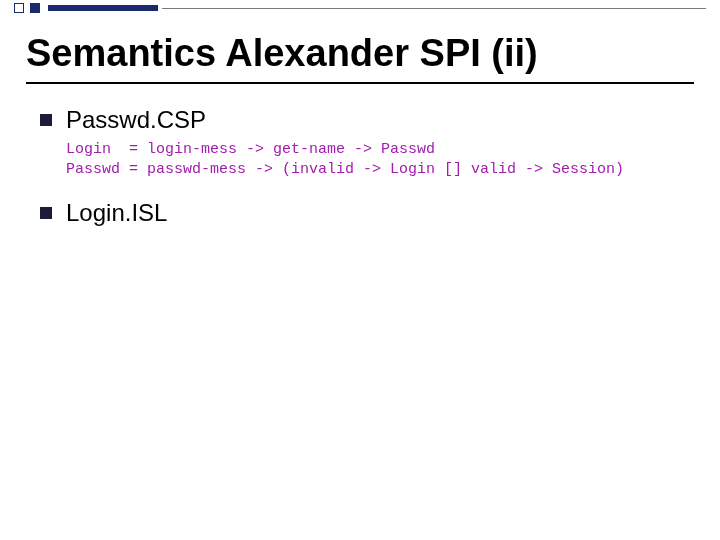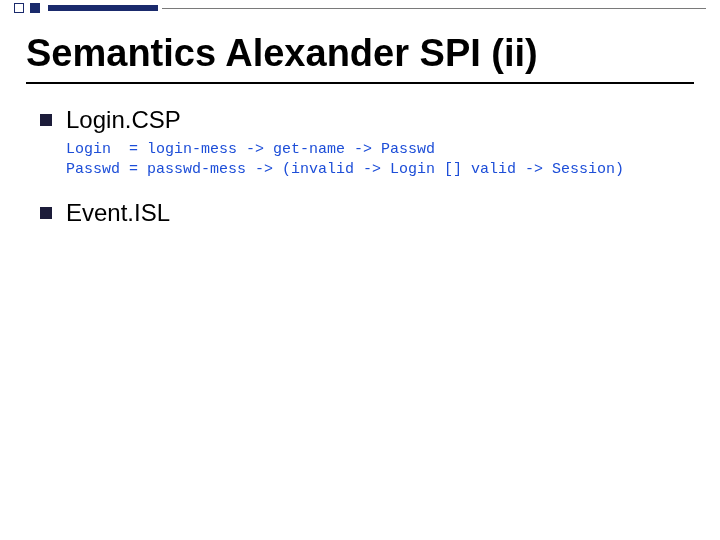--- a/index.html
+++ b/index.html
@@ -82,47 +82,47 @@
   .item-title {
     font-size: 24px;
     font-weight: normal;
   }
   .code {
     font-family: "Courier New", Courier, monospace;
     font-size: 15px;
     line-height: 1.35;
     white-space: pre;
     margin-left: 26px;
-    color: #1d4ed8;
+    color: #a21caf;
   }
 </style>
 </head>
 <body>
 
 <div class="topbar">
   <div class="sq-out"></div>
   <div class="sq-fill"></div>
   <div class="thick"></div>
   <div class="thin"></div>
 </div>
 
 <div class="title">Semantics Alexander SPI (ii)</div>
 <div class="underline"></div>
 
 <div class="content">
 
   <div class="item">
     <div class="item-head">
       <div class="bullet"></div>
-      <div class="item-title">Login.CSP</div>
+      <div class="item-title">Passwd.CSP</div>
     </div>
     <div class="code">Login  = login-mess -&gt; get-name -&gt; Passwd
 Passwd = passwd-mess -&gt; (invalid -&gt; Login [] valid -&gt; Session)</div>
   </div>
 
   <div class="item">
     <div class="item-head">
       <div class="bullet"></div>
-      <div class="item-title">Event.ISL</div>
+      <div class="item-title">Login.ISL</div>
     </div>
   </div>
 
 </div>
 
 </body></html>

